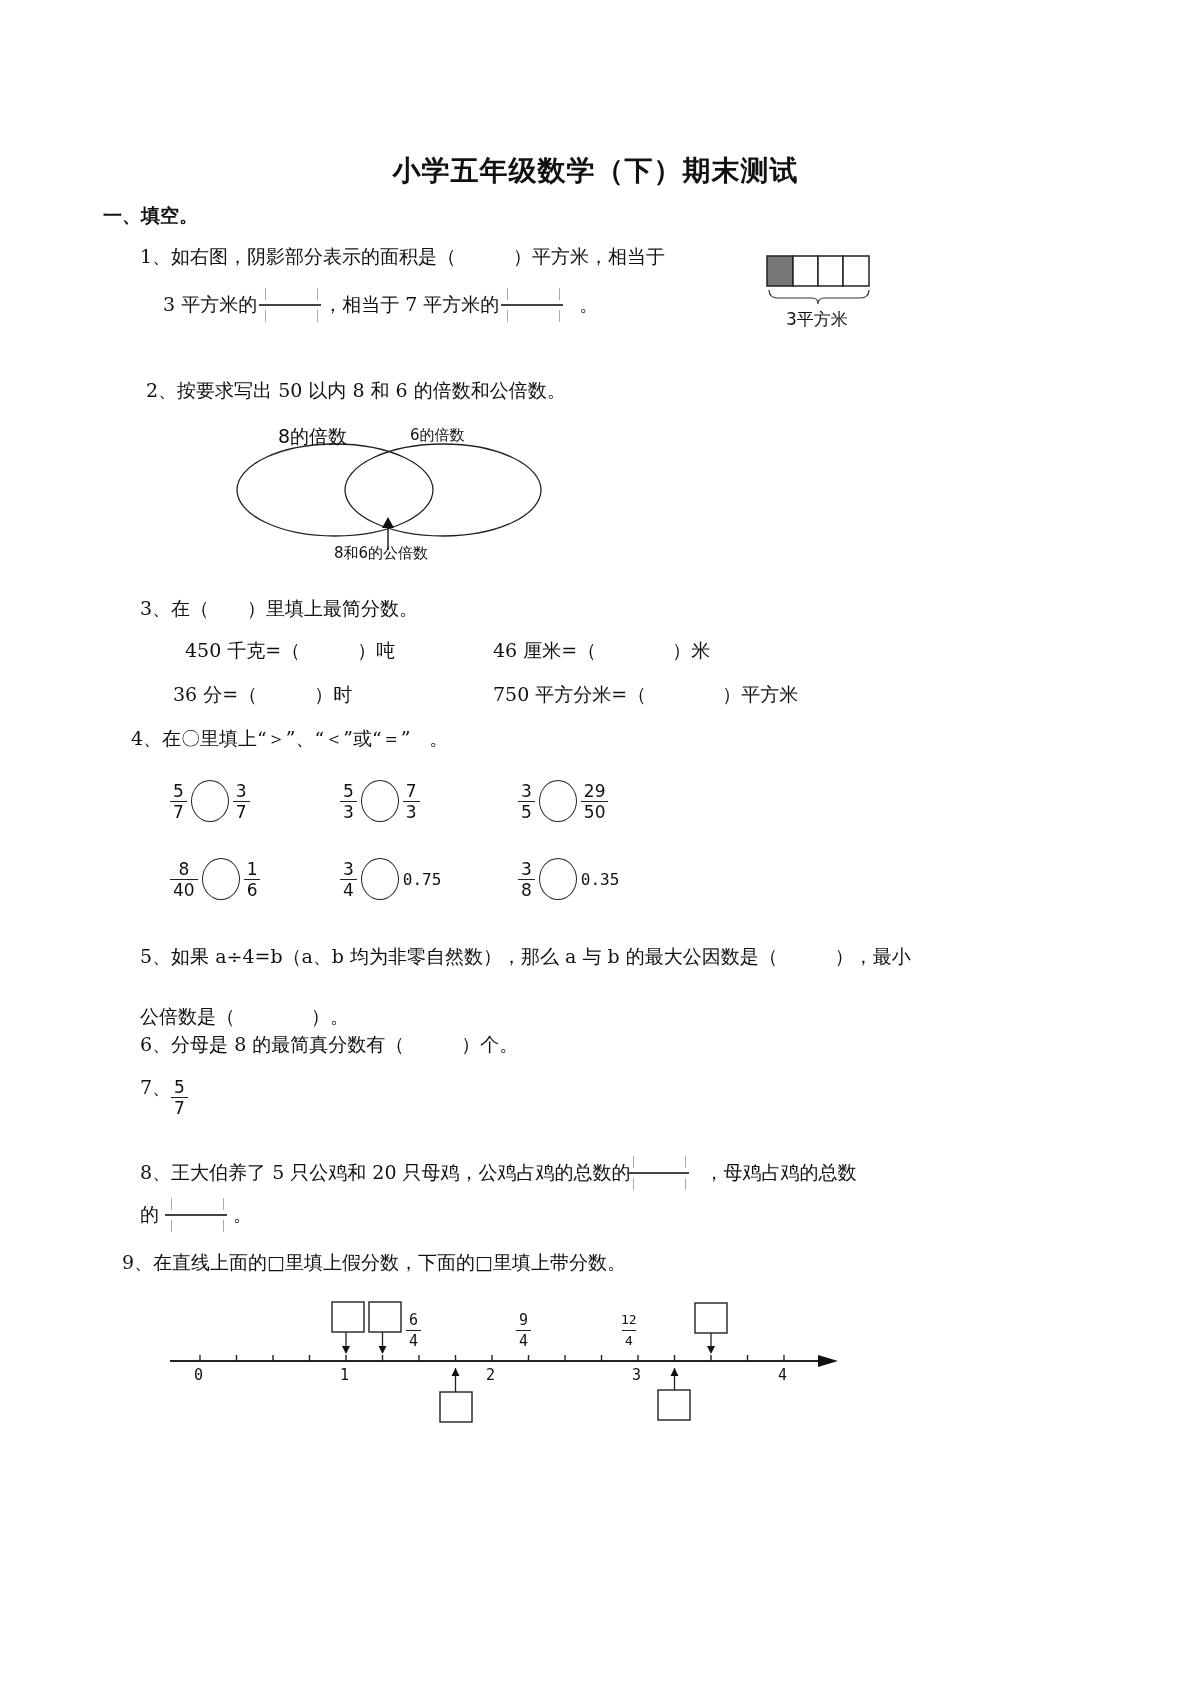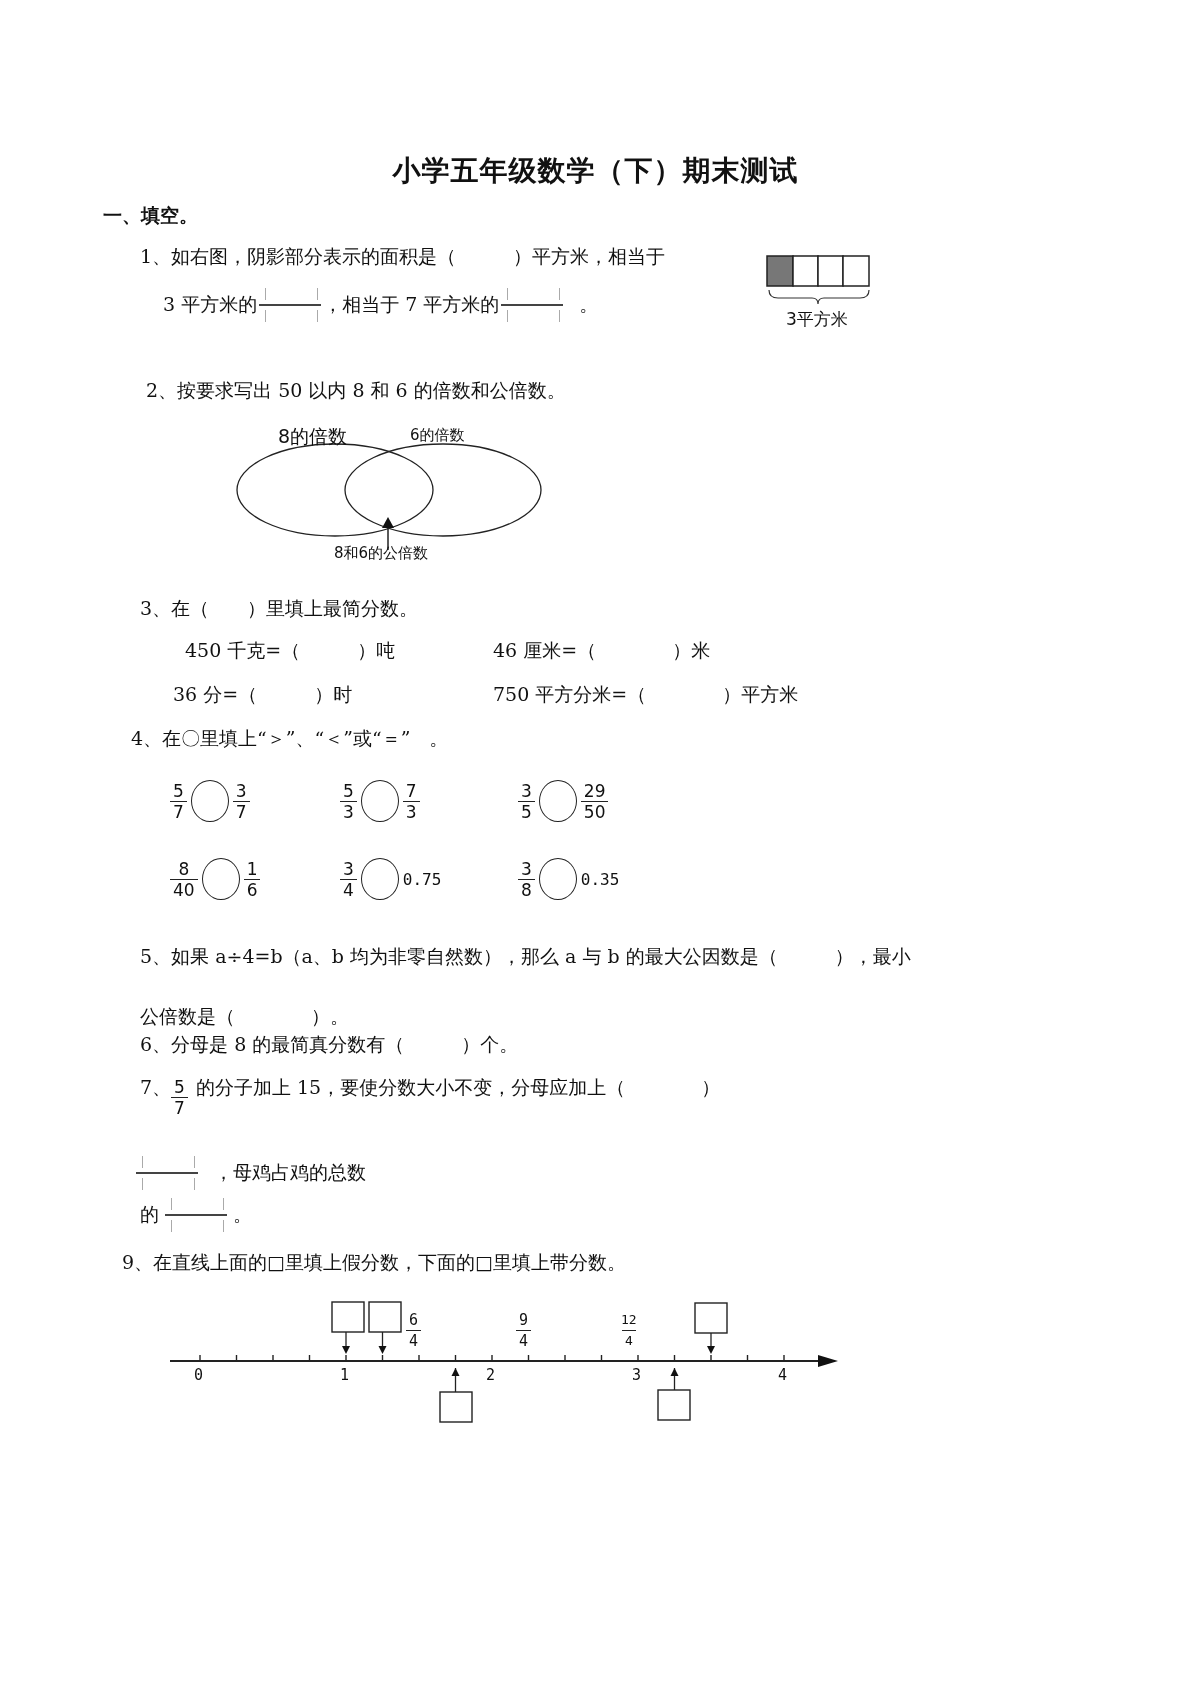--- a/index.html
+++ b/index.html
@@ -147,24 +147,24 @@
 <div class="abs q" style="left:140px; top:1004px;">公倍数是（　　　　）。</div>
 
 <div class="abs q" style="left:140px; top:1032px;">6、分母是 8  的最简真分数有（　　　）个。</div>
 
 <div class="abs q" style="left:140px; top:1075px; display:flex; align-items:flex-start;">
   <span>7、</span>
   <span class="frac" style="margin-top:2px; margin-right:8px;">
       <span class="num">5</span>
       <span class="den">7</span>
     </span>
-  <span>的分子加上 15，要使分数大小不变，分母应加上（　　　　）</span>
 </div>
 
 <div class="abs q" style="left:140px; top:1150px; display:flex; align-items:center;">
+  <span>8、王大伯养了 5 只公鸡和 20 只母鸡，公鸡占鸡的总数的</span>
   <span class="fracbox" style="margin-left:-6px">
       <span class="bar"></span>
       <span class="tick" style="left:8px;top:6px"></span>
       <span class="tick" style="left:60px;top:6px"></span>
       <span class="tick" style="left:8px;top:28px"></span>
       <span class="tick" style="left:60px;top:28px"></span>
     </span>
   <span style="margin-left:14px">，母鸡占鸡的总数</span>
 </div>
 <div class="abs q" style="left:140px; top:1192px; display:flex; align-items:center;">

